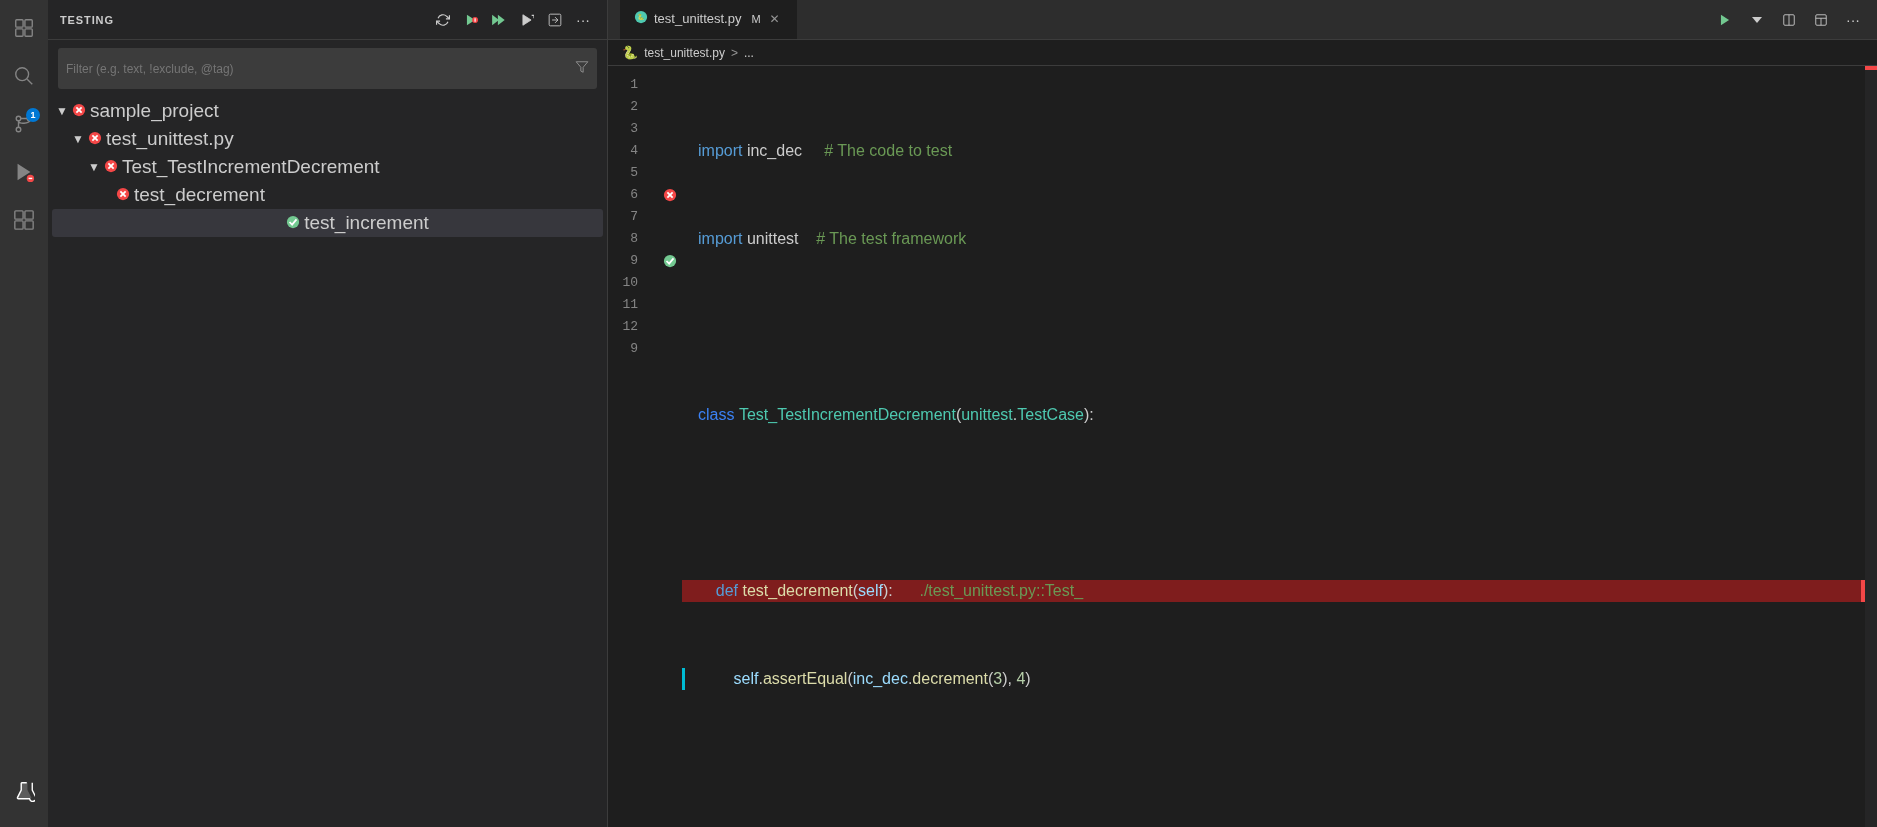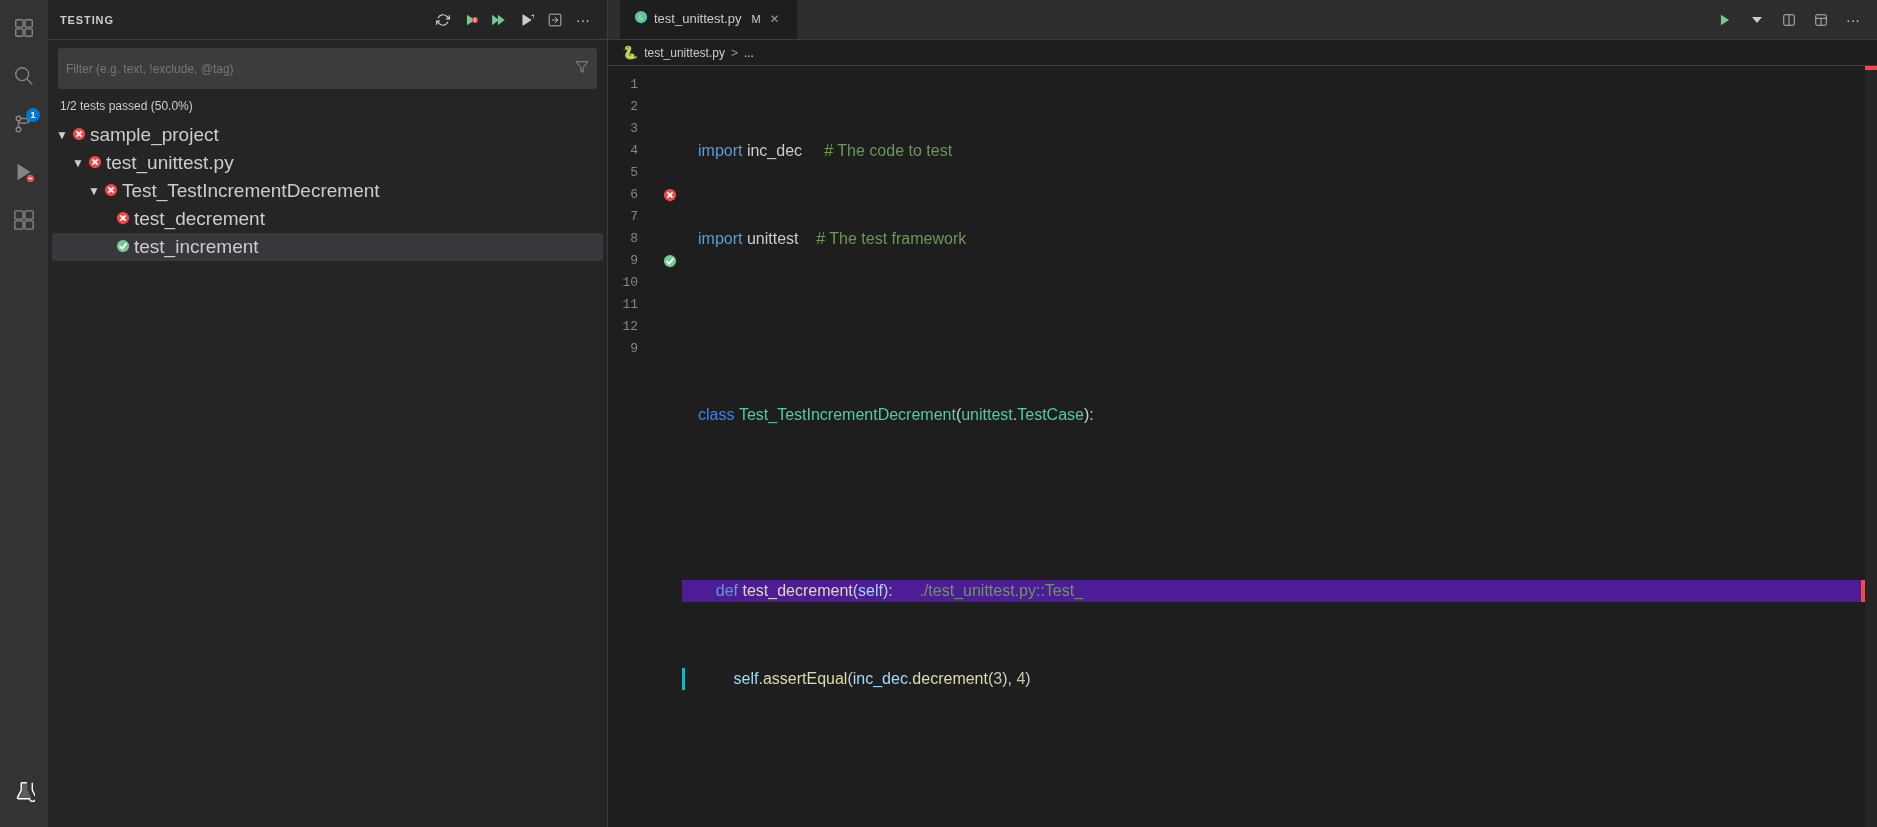--- a/index.html
+++ b/index.html
@@ -263,21 +263,21 @@
       overflow-x: auto;
       white-space: pre;
     }
     .code-line {
       display: flex;
       align-items: stretch;
       position: relative;
       padding: 0 16px;
       min-height: 22px;
     }
-    .code-line.highlighted { background: #4c1d95; align-items: center; }
+    .code-line.highlighted { background: #7f1d1d; align-items: center; }
     .code-line .left-border {
       position: absolute;
       left: 0;
       top: 0;
       bottom: 0;
       width: 3px;
     }
     .left-border.cyan { background: #00bcd4; }
 
     
@@ -392,21 +392,20 @@
 
   <div class="filter-bar">
     <input class="filter-input" placeholder="Filter (e.g. text, !exclude, @tag)" style="">
     <span class="filter-icon">
       <svg width="14" height="14" viewBox="0 0 24 24" fill="none" stroke="currentColor" stroke-width="1.5">
         <polygon points="22,3 2,3 10,12.46 10,19 14,21 14,12.46"></polygon>
       </svg>
     </span>
   </div>
 
-  <div class="test-stats">1/2 tests passed (50.0%)</div>
 
   <div class="test-tree">
 
     <div class="tree-item">
       <span class="chevron">▼</span>
       <span class="status-icon status-fail">
         <svg width="14" height="14" viewBox="0 0 16 16">
           <circle cx="8" cy="8" r="7" fill="#f44747" stroke="none"></circle>
           <line x1="5" y1="5" x2="11" y2="11" stroke="white" stroke-width="2"></line>
           <line x1="11" y1="5" x2="5" y2="11" stroke="white" stroke-width="2"></line>
@@ -443,21 +442,21 @@
       <span class="status-icon status-fail">
         <svg width="14" height="14" viewBox="0 0 16 16">
           <circle cx="8" cy="8" r="7" fill="#f44747" stroke="none"></circle>
           <line x1="5" y1="5" x2="11" y2="11" stroke="white" stroke-width="2"></line>
           <line x1="11" y1="5" x2="5" y2="11" stroke="white" stroke-width="2"></line>
         </svg>
       </span>
       <span class="item-label">test_decrement</span>
     </div>
 
-    <div class="tree-item selected" style="padding-left: 64px;">
+    <div class="tree-item selected" style="padding-left: 64px; justify-content: center;">
       <span class="status-icon status-pass">
         <svg width="14" height="14" viewBox="0 0 16 16">
           <circle cx="8" cy="8" r="7" fill="#73c991" stroke="none"></circle>
           <polyline points="4,8 7,11 12,5" stroke="white" stroke-width="2" fill="none"></polyline>
         </svg>
       </span>
       <span class="item-label">test_increment</span>
     </div>
   </div>
 </div>

